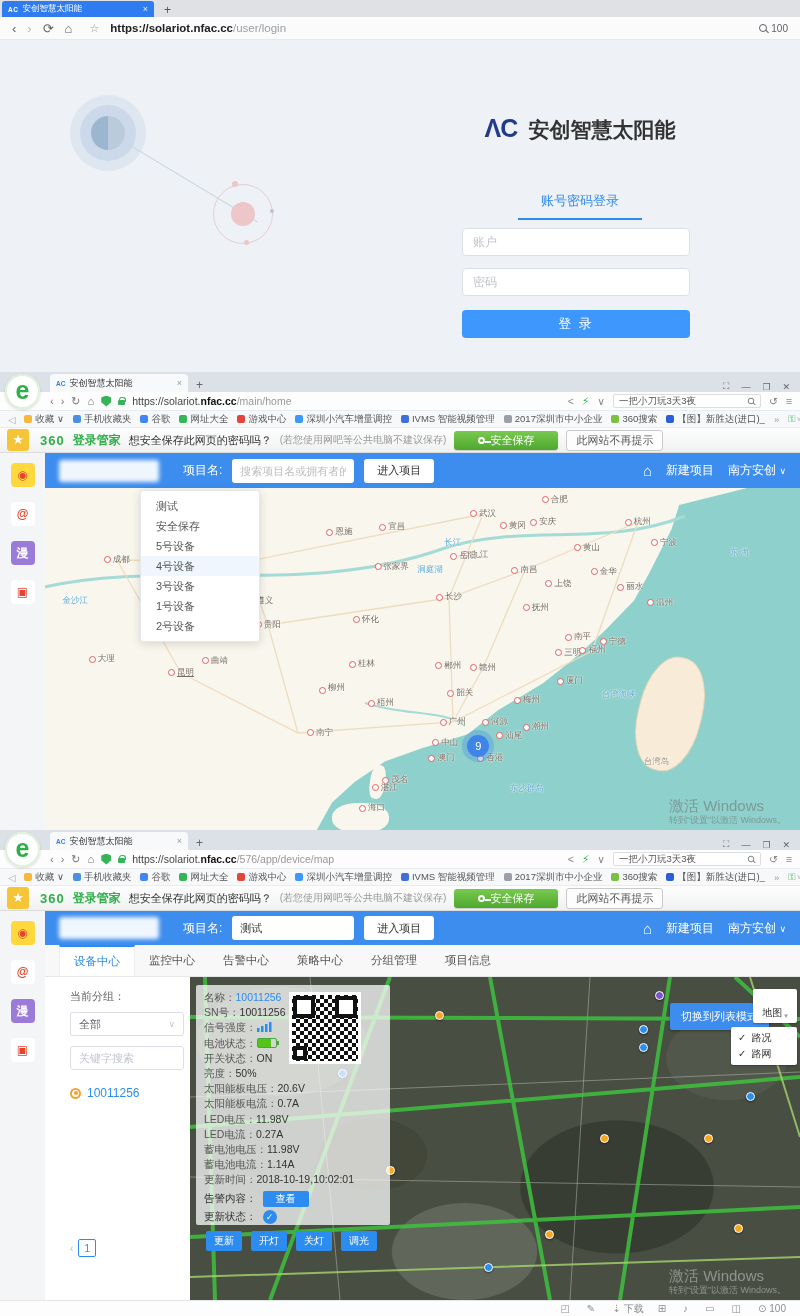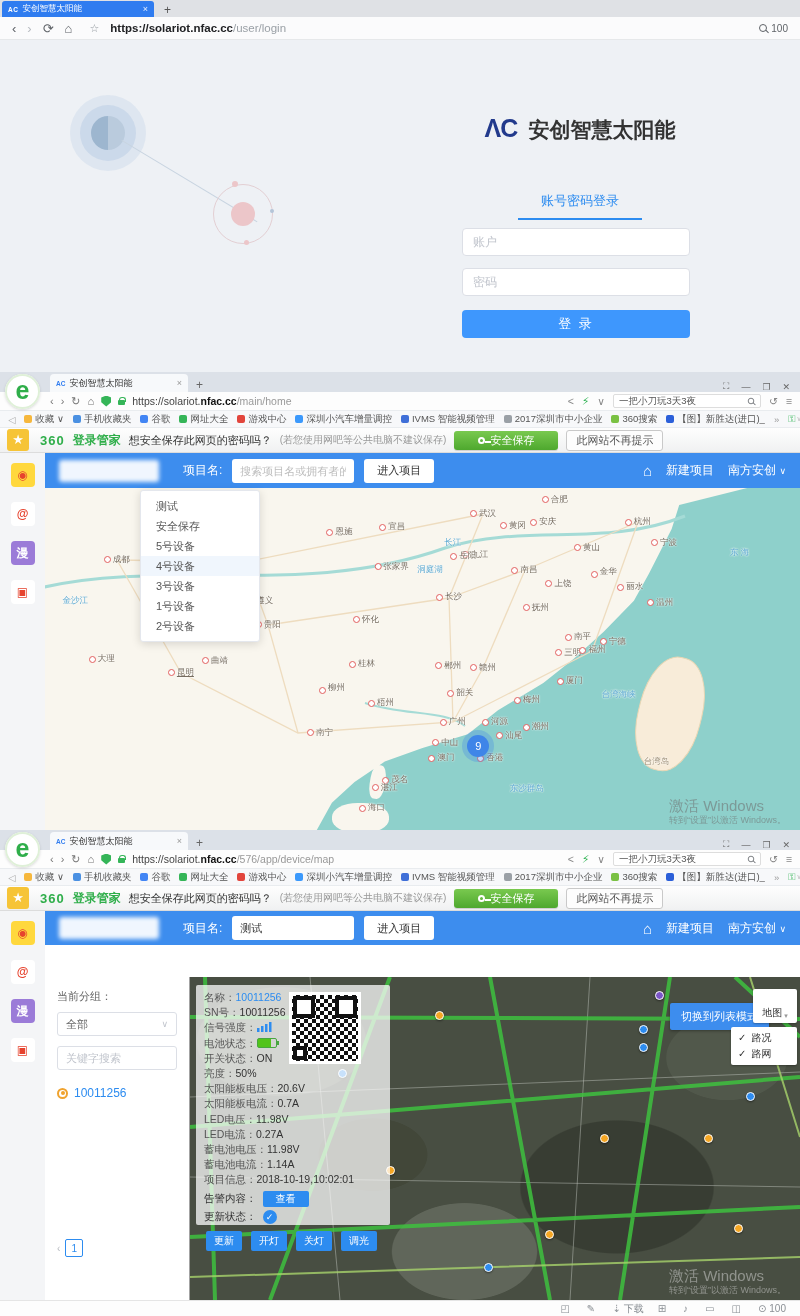--- a/index.html
+++ b/index.html
@@ -113,21 +113,21 @@
   .wm small{display:block;font-size:9px}
   .dd{position:absolute;left:140px;top:37px;width:120px;background:#fff;border:1px solid #e4e7ed;border-radius:3px;box-shadow:0 2px 10px rgba(0,0,0,.14);padding:5px 0;z-index:8}
   .ddi{height:20px;line-height:20px;padding:0 15px;font-size:11px;color:#555}
   .ddi.hl{background:#f0f6fd}
 
   
   .app3{position:relative;height:389px;background:#fff}
   .tabs3{position:absolute;left:45px;top:34px;right:0;height:32px;background:#f8f8f8;border-bottom:1px solid #e6e6e6;display:flex;padding-left:14px}
   .tab3{padding:0 14px;line-height:30px;font-size:11.5px;color:#555}
   .tab3.active{background:#fff;border-top:2px solid #2d8cf0;border-left:1px solid #eee;border-right:1px solid #eee;color:#2d8cf0;line-height:28px}
-  .panel3{position:absolute;left:45px;top:66px;width:145px;bottom:0;background:#fff;border-right:1px solid #a3a3a3;padding:12px 12px;font-size:11px;color:#666}
+  .panel3{position:absolute;left:58px;top:66px;width:145px;bottom:0;background:#fff;border-right:7px solid #a3a3a3;padding:12px 12px;font-size:11px;color:#666}
   .gsel{margin-top:8px;height:24px;border:1px solid #dcdfe6;border-radius:3px;display:flex;align-items:center;justify-content:space-between;padding:0 8px;color:#666}
   .gsel .car{color:#c0c4cc;font-size:9px}
   .kw{margin-top:10px;height:24px;width:100%;border:1px solid #dcdfe6;border-radius:3px;font-size:11px;padding:0 8px;outline:none}
   .kw::placeholder{color:#c0c4cc}
   .dev{margin-top:16px;display:flex;align-items:center;gap:6px}
   .devdot{width:11px;height:11px;border-radius:50%;border:2px solid #f0a32f;position:relative;flex:none}
   .devdot::after{content:"";position:absolute;left:1.5px;top:1.5px;width:4px;height:4px;border-radius:50%;background:#f0a32f}
   .devid{color:#2d8cf0;font-size:12px}
   .pager{position:absolute;left:12px;top:262px;display:flex;align-items:center;gap:5px;color:#b5b9bf;font-size:10px}
   .pnum{min-width:18px;height:18px;border:1px solid #2d8cf0;color:#2d8cf0;border-radius:2px;text-align:center;line-height:17px}
@@ -409,21 +409,21 @@
             <b style="font-weight:normal">张家界</b>
           </span>
           <span class="city" style="left: 63.5%; top: 24%;">
             <i class="dot"></i>
             <b style="font-weight:normal">南昌</b>
           </span>
           <span class="city" style="left: 68%; top: 28%;">
             <i class="dot"></i>
             <b style="font-weight:normal">上饶</b>
           </span>
-          <span class="city" style="left: 74%; top: 24.5%; align-items: flex-end;">
+          <span class="city" style="left: 74%; top: 24.5%;">
             <i class="dot"></i>
             <b style="font-weight:normal">金华</b>
           </span>
           <span class="city" style="left: 77.5%; top: 29%; justify-content: center;">
             <i class="dot"></i>
             <b style="font-weight:normal">丽水</b>
           </span>
           <span class="city" style="left: 81.5%; top: 33.5%;">
             <i class="dot"></i>
             <b style="font-weight:normal">温州</b>
@@ -702,20 +702,28 @@
       <div class="logoblur"></div>
       <span class="hlabel">项目名:</span>
       <input class="hsearch" value="测试" style="">
       <span class="henter">进入项目</span>
       <span class="hdr-r">
         <span class="homei">⌂</span>
         <span>新建项目</span>
         <span><span>南方安创</span> <span style="font-size:9px">∨</span></span>
       </span>
     </div>
+    <div class="tabs3">
+        <span class="tab3 active">设备中心</span>
+        <span class="tab3">监控中心</span>
+        <span class="tab3">告警中心</span>
+        <span class="tab3">策略中心</span>
+        <span class="tab3">分组管理</span>
+        <span class="tab3">项目信息</span>
+      </div>
     <div class="panel3">
       <div>当前分组：</div>
       <div class="gsel">
           <span>全部</span>
           <span class="car">∨</span>
         </div>
       <input class="kw" placeholder="关键字搜索" style="">
       <div class="dev">
         <span class="devdot"></span>
         <span class="devid">10011256</span>
@@ -773,21 +781,21 @@
             <div class="prow sig"><span class="pl">信号强度：</span><span class="pv"></span></div>
             <div class="prow bat"><span class="pl">电池状态：</span><span class="pv"></span></div>
             <div class="prow"><span class="pl">开关状态：</span><span class="pv">ON</span></div>
             <div class="prow"><span class="pl">亮度：</span><span class="pv">50%</span></div>
             <div class="prow"><span class="pl">太阳能板电压：</span><span class="pv">20.6V</span></div>
             <div class="prow"><span class="pl">太阳能板电流：</span><span class="pv">0.7A</span></div>
             <div class="prow"><span class="pl">LED电压：</span><span class="pv">11.98V</span></div>
             <div class="prow"><span class="pl">LED电流：</span><span class="pv">0.27A</span></div>
             <div class="prow"><span class="pl">蓄电池电压：</span><span class="pv">11.98V</span></div>
             <div class="prow"><span class="pl">蓄电池电流：</span><span class="pv">1.14A</span></div>
-            <div class="prow"><span class="pl">项目信息：</span><span class="pv">2018-10-19,10:02:01</span></div>
+            <div class="prow"><span class="pl">更新时间：</span><span class="pv">2018-10-19,10:02:01</span></div>
           </div>
         <div class="qr">
             <span class="f3"></span>
           </div>
         <div class="alarm">
             <span class="pl">告警内容：</span>
             <span class="viewbtn">查看</span>
           </div>
         <div class="status">
             <span class="pl">更新状态：</span>

